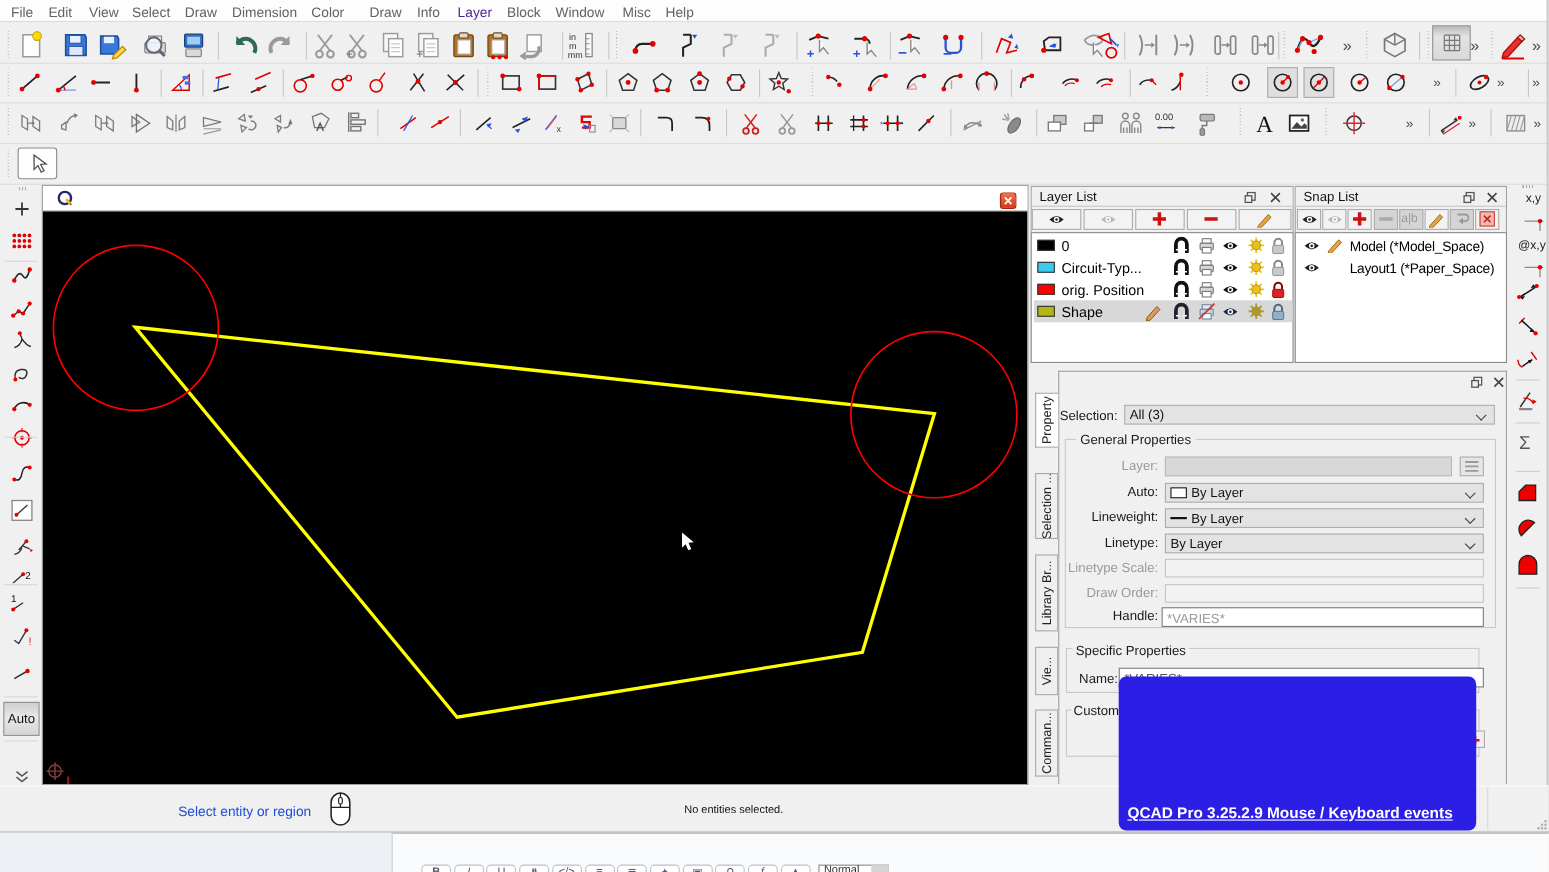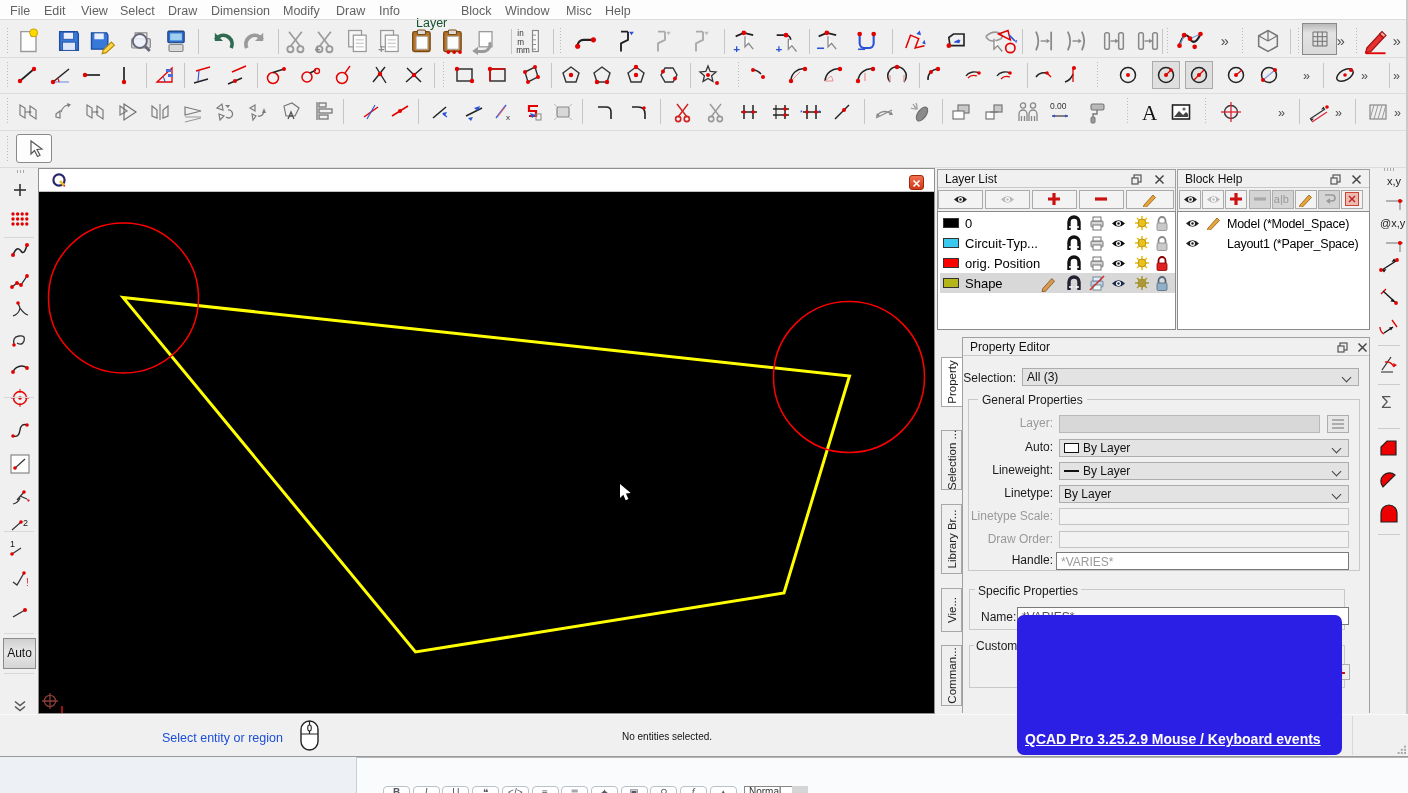--- a/index.html
+++ b/index.html
@@ -16,24 +16,24 @@
 .combo{position:absolute;height:18px;background:#e3e3e3;border:1px solid #adadad;font-size:12px;color:#111;padding:1px 4px}
 .chev:after{content:"";position:absolute;right:8px;top:4.5px;width:6px;height:6px;border-right:1.5px solid #444;border-bottom:1.5px solid #444;transform:rotate(45deg)}
 </style></head><body>
 <div class="abs" style="left:0;top:0;width:1408px;height:18.5px;background:#fdfdfd"></div>
 <div class="abs" style="left:10px;top:4px;font-size:12.5px;color:#626262">File</div>
 <div class="abs" style="left:44px;top:4px;font-size:12.5px;color:#626262">Edit</div>
 <div class="abs" style="left:81px;top:4px;font-size:12.5px;color:#626262">View</div>
 <div class="abs" style="left:120px;top:4px;font-size:12.5px;color:#626262">Select</div>
 <div class="abs" style="left:168px;top:4px;font-size:12.5px;color:#626262">Draw</div>
 <div class="abs" style="left:211px;top:4px;font-size:12.5px;color:#626262">Dimension</div>
-<div class="abs" style="left:283px;top:4px;font-size:12.5px;color:#626262">Modify</div>
+<div class="abs" style="left:283px;top:4px;font-size:12.5px;color:#626262">Color</div>
 <div class="abs" style="left:336px;top:4px;font-size:12.5px;color:#626262">Draw</div>
 <div class="abs" style="left:379px;top:4px;font-size:12.5px;color:#626262">Info</div>
-<div class="abs" style="left:416px;top:16px;font-size:12.5px;color:#14532d">Layer</div>
+<div class="abs" style="left:416px;top:4px;font-size:12.5px;color:#4c1d95">Layer</div>
 <div class="abs" style="left:461px;top:4px;font-size:12.5px;color:#626262">Block</div>
 <div class="abs" style="left:505px;top:4px;font-size:12.5px;color:#626262">Window</div>
 <div class="abs" style="left:566px;top:4px;font-size:12.5px;color:#626262">Misc</div>
 <div class="abs" style="left:605px;top:4px;font-size:12.5px;color:#626262">Help</div>
 <div class="hl" style="top:18.5px"></div>
 <div class="hl" style="top:56.5px"></div>
 <div class="hl" style="top:93px"></div>
 <div class="hl" style="top:130px"></div>
 <div class="hl" style="top:166.5px"></div>
 <svg class="abs" style="left:15.0px;top:27.0px" width="28" height="28" viewBox="0 0 24 24">
@@ -977,21 +977,21 @@
     <line x1="8" y1="8" x2="3.05" y2="3.05" stroke="#a89a3a" stroke-width="1.6"></line>
     <line x1="8" y1="8" x2="8.00" y2="1.00" stroke="#a89a3a" stroke-width="1.6"></line>
     <line x1="8" y1="8" x2="12.95" y2="3.05" stroke="#a89a3a" stroke-width="1.6"></line>
     <circle cx="8" cy="8" r="4" fill="#a89a3a" stroke="#b08a10" stroke-width="0.8"></circle>
   </svg>
 <svg class="abs" style="left:1155px;top:275px" width="14" height="17" viewBox="0 0 14 17">
     <path d="M3.5 8 V5.5 a3.5 3.5 0 0 1 7 0 V8" fill="none" stroke="#567" stroke-width="1.8"></path>
     <rect x="2" y="8" width="10" height="7.5" rx="1.2" fill="#8fb0c8" stroke="#567" stroke-width="0.8"></rect>
   </svg>
 <div class="panel" style="left:1177px;top:169px;width:193px;height:161px">
-    <div class="ptitle">Block Help</div>
+    <div class="ptitle">Snap List</div>
     <svg class="abs" style="left:152px;top:4px" width="11" height="11" viewBox="0 0 11 11">
       <rect x="3" y="1" width="7" height="7" fill="none" stroke="#555" stroke-width="1.2"></rect>
       <rect x="1" y="4" width="6" height="6" fill="#f0f0f0" stroke="#555" stroke-width="1.2"></rect>
     </svg>
     <svg class="abs" style="left:173px;top:4px" width="11" height="11" viewBox="0 0 11 11">
       <path d="M1.5 1.5 L9.5 9.5 M9.5 1.5 L1.5 9.5" stroke="#444" stroke-width="1.5"></path>
     </svg>
   </div>
 <div class="pbtn" style="left:1179.0px;top:190px;width:22px;height:19px;"></div>
 <svg class="abs" style="left:1181.5px;top:191px" width="17" height="17" viewBox="0 0 17 17">
@@ -1039,21 +1039,20 @@
     <path d="M2 14 L11 4 l2.5 2.5 L4.5 16 l-3.3 0.8 z" fill="#e8a33d" stroke="#8a6010" stroke-width="0.8"></path>
   </svg>
 <div class="abs" style="left:1227px;top:217px;font-size:12.5px;letter-spacing:-0.25px;color:#000">Model (*Model_Space)</div>
 <svg class="abs" style="left:1184px;top:235px" width="17" height="17" viewBox="0 0 17 17">
     <path d="M2 8.5 q6.5 -6.5 13 0 q-6.5 6.5 -13 0 z" fill="#222"></path>
     <circle cx="8.5" cy="8.5" r="2.5" fill="#fff"></circle>
     <circle cx="8.5" cy="8.5" r="1.2" fill="#222"></circle>
   </svg>
 <div class="abs" style="left:1227px;top:237px;font-size:12.5px;letter-spacing:-0.25px;color:#000">Layout1 (*Paper_Space)</div>
 <div class="panel" style="left:962px;top:337px;width:408px;height:376px;border-bottom:none">
-    <div class="ptitle">Property Editor</div>
     <svg class="abs" style="left:374px;top:4px" width="11" height="11" viewBox="0 0 11 11">
       <rect x="3" y="1" width="7" height="7" fill="none" stroke="#555" stroke-width="1.2"></rect>
       <rect x="1" y="4" width="6" height="6" fill="#f0f0f0" stroke="#555" stroke-width="1.2"></rect>
     </svg>
     <svg class="abs" style="left:394px;top:4px" width="11" height="11" viewBox="0 0 11 11">
       <path d="M1.5 1.5 L9.5 9.5 M9.5 1.5 L1.5 9.5" stroke="#444" stroke-width="1.5"></path>
     </svg>
   </div>
 <div class="abs" style="left:941px;top:357px;width:21px;height:50px;background:#fff;border:1px solid #a8a8a8;border-right:none"></div>
 <div class="abs" style="left:942px;top:357px;width:20px;height:50px">

